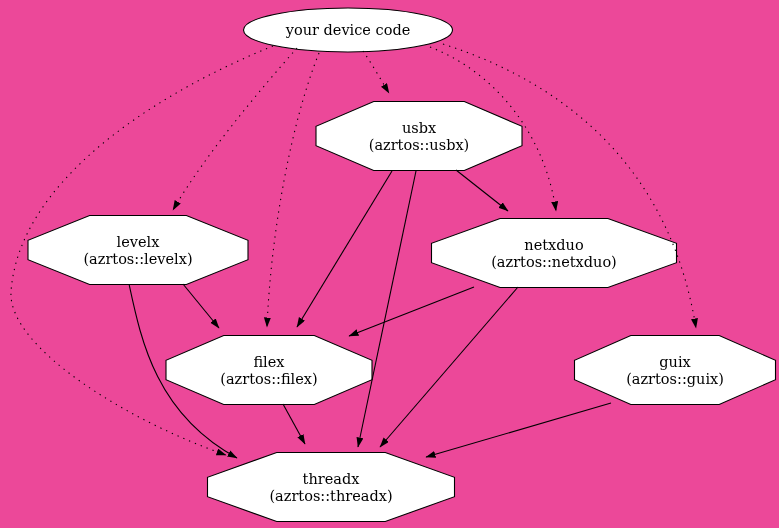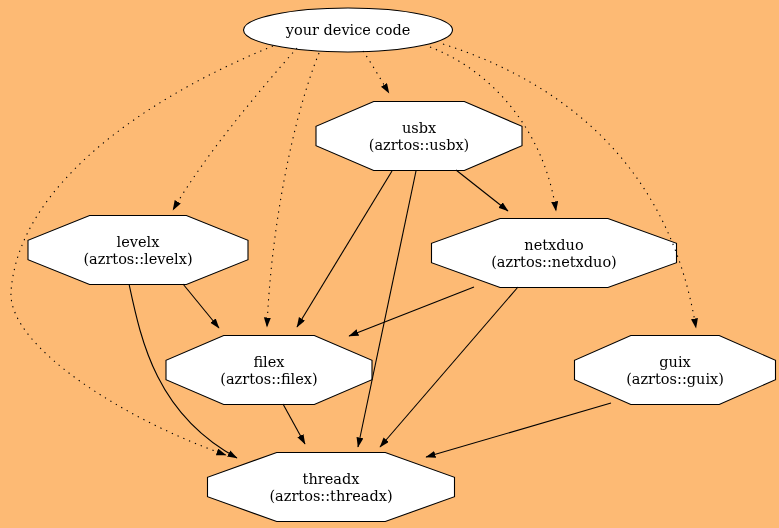--- a/index.html
+++ b/index.html
@@ -3,21 +3,21 @@
 <meta charset="utf-8">
 <style>
   html, body {
     margin: 0;
     padding: 0;
     background: #ffffff;
   }
   .canvas-wrap {
     width: 779px;
     height: 528px;
-    background: #fdba74;
+    background: #ec4899;
     position: relative;
     overflow: hidden;
   }
   svg { display: block; }
   .edge {
     fill: none;
     stroke-width: 1.1;
   }
   .edge.dotted {
     stroke-dasharray: 1.3 5;

